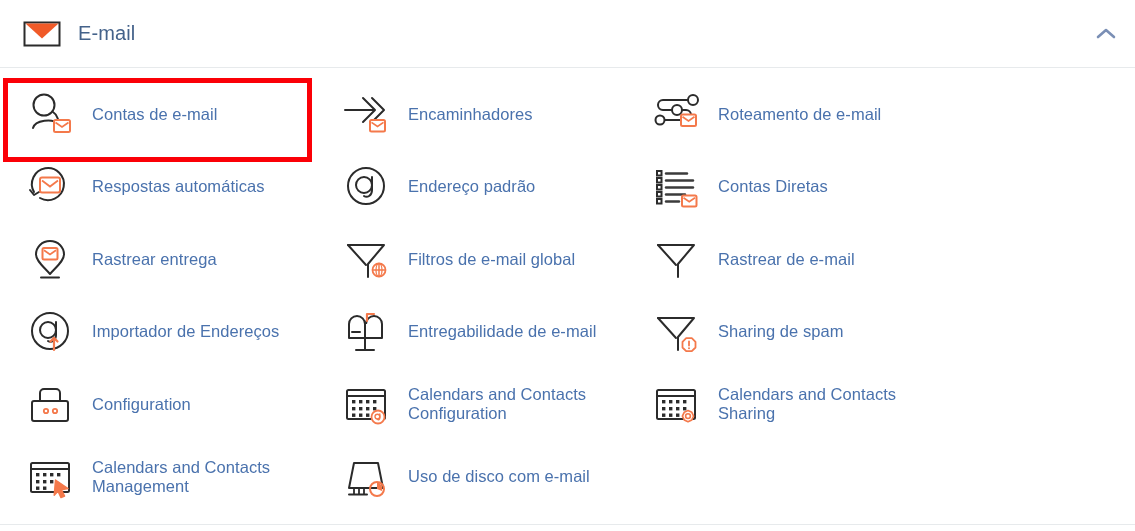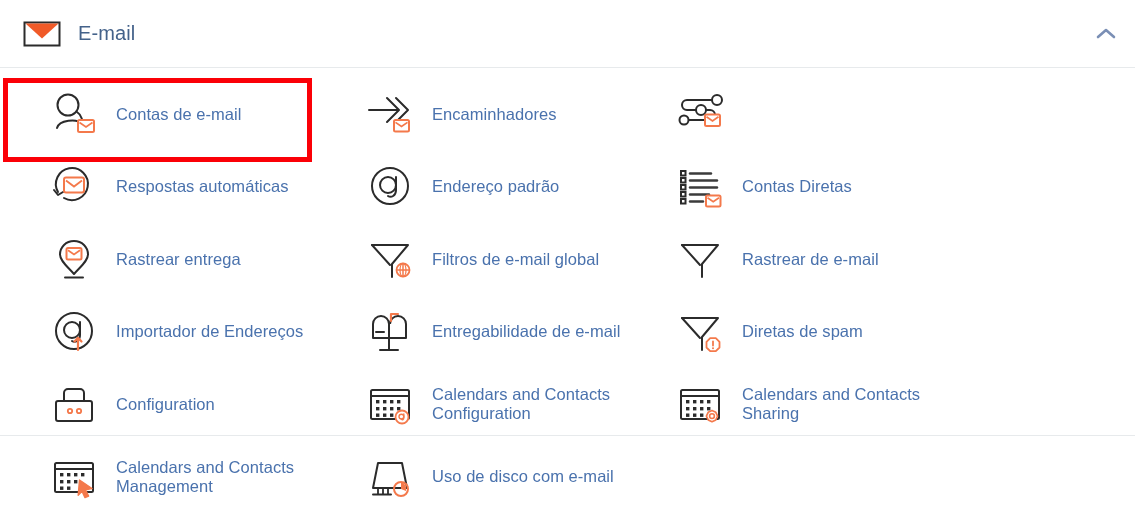--- a/index.html
+++ b/index.html
@@ -11,21 +11,21 @@
     width: 1135px;
     height: 531px;
     font-family: "Liberation Sans", "DejaVu Sans", sans-serif;
     -webkit-font-smoothing: antialiased;
     overflow: hidden;
   }
 
   #panel {
     position: relative;
     width: 1135px;
-    height: 436px;
+    height: 525px;
     background: #ffffff;
     box-sizing: border-box;
   }
 
   
   .panel-header {
     position: relative;
     height: 68px;
     box-sizing: border-box;
     border-bottom: 1px solid #e7eaec;
@@ -72,21 +72,20 @@
     grid-auto-rows: 72.5px;
     padding-top: 10px;
   }
   .item {
     display: flex;
     align-items: center;
     padding-left: 22px;
     box-sizing: border-box;
     cursor: pointer;
     position: relative;
-    margin-left: 24px;
   }
   .item .icon {
     width: 56px;
     height: 52px;
     flex: 0 0 56px;
     display: flex;
     align-items: center;
     justify-content: center;
   }
   .item .label {
@@ -177,20 +176,21 @@
         <span class="icon">
           <svg width="50" height="46" viewBox="0 0 50 46">
             <path d="M38 9 H12 A5 5 0 0 0 7 14 A5 5 0 0 0 12 19 H35 A5 5 0 0 1 40 24 A5 5 0 0 1 35 29 H14" fill="none" stroke="#2b2b2b" stroke-width="2" stroke-linecap="round"></path>
             <circle cx="42" cy="9" r="5" fill="#fff" stroke="#2b2b2b" stroke-width="2"></circle>
             <circle cx="26" cy="19" r="5" fill="#fff" stroke="#2b2b2b" stroke-width="2"></circle>
             <circle cx="9" cy="29" r="4.5" fill="#fff" stroke="#2b2b2b" stroke-width="2"></circle>
             <rect x="30" y="23.5" width="15" height="11.5" rx="1.5" fill="#fff" stroke="#f4794b" stroke-width="2"></rect>
             <path d="M31.5 25.8 L37.5 30 L43.5 25.8" fill="none" stroke="#f4794b" stroke-width="1.7"></path>
           </svg>
         </span>
+        <span class="label">Roteamento de e-mail</span>
       </div>
 
       <div class="item">
         <span class="icon">
           <svg width="50" height="46" viewBox="0 0 50 46">
             <path d="M9 28 A16 16 0 1 1 15 34" fill="none" stroke="#2b2b2b" stroke-width="2" stroke-linecap="round"></path>
             <path d="M5 26 L9 31 L14 28" fill="none" stroke="#2b2b2b" stroke-width="2" stroke-linecap="round" stroke-linejoin="round"></path>
             <rect x="15" y="13.5" width="20" height="15" rx="2" fill="#fff" stroke="#f4794b" stroke-width="2"></rect>
             <path d="M17 16.5 L25 22.5 L33 16.5" fill="none" stroke="#f4794b" stroke-width="1.8"></path>
           </svg>
@@ -297,21 +297,21 @@
       <div class="item">
         <span class="icon">
           <svg width="50" height="46" viewBox="0 0 50 46">
             <path d="M7 9 H43 L27 28 V41" fill="none" stroke="#2b2b2b" stroke-width="2" stroke-linejoin="round" stroke-linecap="round"></path>
             <path d="M7 9 L25 29" fill="none" stroke="#2b2b2b" stroke-width="2" stroke-linecap="round"></path>
             <path d="M35.2 29.2 L40.8 29.2 L44.5 32.9 L44.5 38.5 L40.8 42.2 L35.2 42.2 L31.5 38.5 L31.5 32.9 Z" fill="#fff" stroke="#f4794b" stroke-width="1.8" stroke-linejoin="round"></path>
             <path d="M38 32.5 V36.5" fill="none" stroke="#f4794b" stroke-width="1.8" stroke-linecap="round"></path>
             <circle cx="38" cy="39.2" r="1" fill="#f4794b"></circle>
           </svg>
         </span>
-        <span class="label">Diretas de spam</span>
+        <span class="label">Sharing de spam</span>
       </div>
 
       <div class="item">
         <span class="icon">
           <svg width="50" height="46" viewBox="0 0 50 46">
             <path d="M15 20 V12 A4 4 0 0 1 19 8 H31 A4 4 0 0 1 35 12 V20" fill="none" stroke="#2b2b2b" stroke-width="2" stroke-linejoin="round"></path>
             <rect x="7" y="20" width="36" height="20" rx="2" fill="none" stroke="#2b2b2b" stroke-width="2"></rect>
             <circle cx="21" cy="30" r="2.2" fill="none" stroke="#f4794b" stroke-width="1.8"></circle>
             <circle cx="30" cy="30" r="2.2" fill="none" stroke="#f4794b" stroke-width="1.8"></circle>
           </svg>

